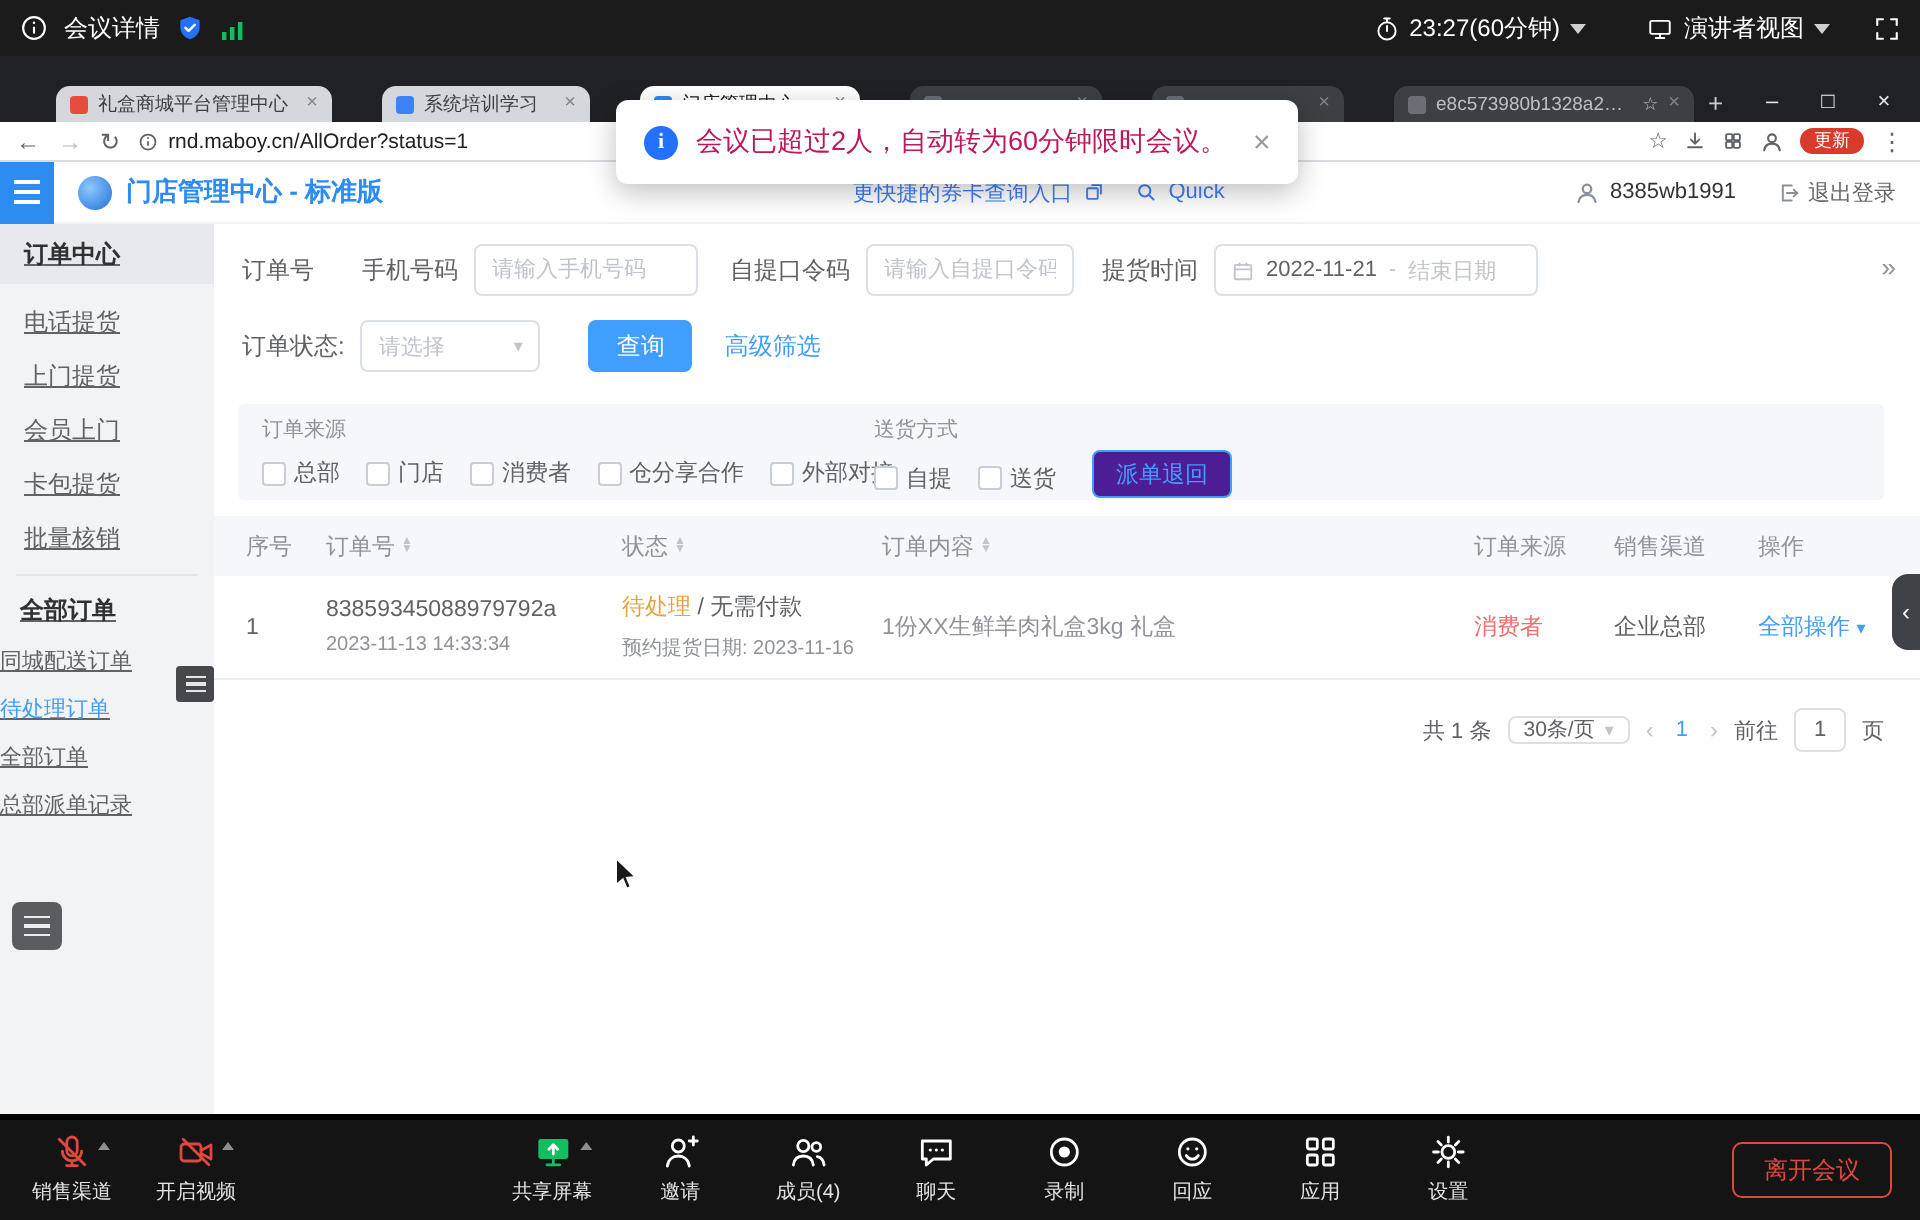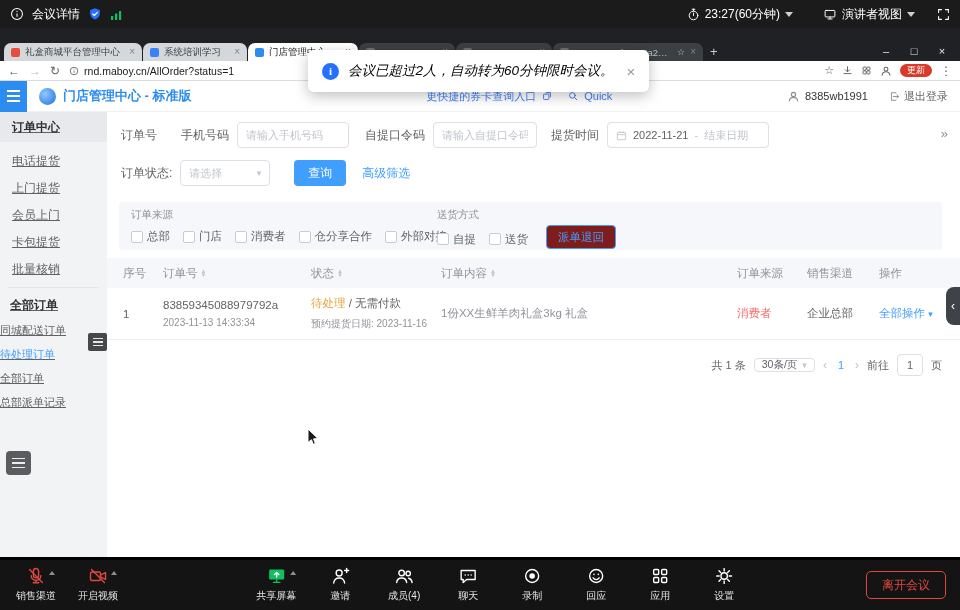--- a/index.html
+++ b/index.html
@@ -13,21 +13,21 @@
   .tb-left, .tb-right { display:flex; align-items:center; gap:8px; }
   .ico { display:inline-flex; align-items:center; justify-content:center; }
   .tri-down { width:0; height:0; border-left:4px solid transparent; border-right:4px solid transparent; border-top:5px solid #cfcfcf; }
   .tb-group { display:flex; align-items:center; gap:5px; cursor:default; }
   .tb-sep { width:14px; }
 
   
   .browser { position:absolute; left:0; top:28px; width:960px; height:529px; background:#202124; }
   .tabstrip { padding:15px 4px 0 4px; height:33px; display:flex; align-items:flex-end; position:relative; }
   .tab { height:18px; display:flex; align-items:center; gap:5px; padding:0 7px; font-size:9.5px;
-         border-radius:7px 7px 0 0; margin-right:1px; overflow:hidden; white-space:nowrap; }
+         border-radius:7px 7px 0 0; margin-right:1px; overflow:hidden; white-space:nowrap;margin-left:24px; }
   .tab.light { background:#d4d7dc; color:#3c4043; }
   .tab.active { background:#ffffff; color:#202124; }
   .tab.dark { background:#3c4043; color:#bdc1c6; }
   .tab .tlabel { overflow:hidden; text-overflow:ellipsis; flex:1; }
   .favicon { width:9px; height:9px; border-radius:2px; flex:none; }
   .tab-close { font-size:10px; color:#80868b; flex:none; line-height:1; }
   .newtab { color:#c7cacd; font-size:13px; margin-left:6px; padding-bottom:2px; }
   .wincontrols { position:absolute; right:4px; top:13px; display:flex; gap:0; color:#e8eaed; }
   .wincontrols span { width:28px; height:20px; display:flex; align-items:center; justify-content:center; font-size:11px; }
 
@@ -84,21 +84,21 @@
 
   .panel { position:absolute; left:12px; right:18px; top:90px; height:48px; background:#f5f7fa; border-radius:3px; }
   .pcol1 { position:absolute; left:12px; top:6px; }
   .pcol2 { position:absolute; left:318px; top:6px; display:flex; flex-direction:column; }
   .plabel { font-size:10.5px; color:#909399; }
   .cbrow { display:flex; align-items:center; gap:13px; margin-top:7px; }
   .cb { display:flex; align-items:center; gap:4px; }
   .cbbox { width:12px; height:12px; background:#fff; border:1px solid #c8ccd4; border-radius:2px; flex:none; }
   .cblabel { font-size:11.5px; color:#606266; white-space:nowrap; }
   .pcol2-row { display:flex; align-items:center; margin-top:7px; }
-  .btn-outline { height:24px; background:#7f1d1d; color:#409eff; border:1px solid #409eff; border-radius:4px; padding:0 11px;
+  .btn-outline { height:24px; background:#4c1d95; color:#409eff; border:1px solid #409eff; border-radius:4px; padding:0 11px;
                  font-size:11.5px; margin-left:18px; margin-top:-4px; font-family:"Liberation Sans", sans-serif; }
 
   .tgrid { display:grid; grid-template-columns:40px 148px 130px 296px 70px 72px 1fr; align-items:center; }
   .thead { position:absolute; left:0; right:0; top:146px; height:30px; background:#f5f7fa; padding:0 18px 0 16px;
            font-size:11.5px; color:#909399; }
   .th { display:flex; align-items:center; gap:3px; }
   .sort { display:flex; flex-direction:column; line-height:4.5px; font-size:6px; color:#c0c4cc; }
   .trow { position:absolute; left:0; right:0; top:176px; min-height:52px; border-bottom:1px solid #ebeef5;
           padding:7px 18px 7px 16px; font-size:11.5px; color:#606266; }
   .sub { font-size:10px; color:#909399; margin-top:6px; }
@@ -123,21 +123,21 @@
   .fab-collapse i { display:block; width:10px; height:1.5px; background:#e6e6e6; }
   .fab-list { position:absolute; left:6px; top:370px; width:25px; height:24px; background:#5a5c60; border-radius:4px;
               display:flex; flex-direction:column; align-items:center; justify-content:center; gap:3px; }
   .fab-list i { display:block; width:13px; height:1.5px; background:#ededed; }
 
   
   .toast { position:absolute; left:308px; top:50px; height:42px; background:#fff; border-radius:6px;
            box-shadow:0 4px 14px rgba(0,0,0,.25); display:flex; align-items:center; gap:9px; padding:0 14px; z-index:50; }
   .toast-ico { width:17px; height:17px; border-radius:50%; background:#2470ff; color:#fff; font-size:11px; font-weight:bold;
                display:flex; align-items:center; justify-content:center; font-family:"Liberation Serif", serif; }
-  .toast-text { font-size:13.5px; color:#000000; white-space:nowrap;font-style:italic; }
+  .toast-text { font-size:13.5px; color:#be185d; white-space:nowrap; }
   .toast-close { color:#999; font-size:15px; margin-left:4px; }
 
   
   .bottombar { position:absolute; left:0; top:560px; width:960px; height:50px; background:#141414; }
   .bleft { position:absolute; left:8px; top:5px; display:flex; gap:6px; }
   .bcenter { position:absolute; left:50%; transform:translateX(-46%); top:5px; display:flex; gap:8px; }
   .bitem { width:56px; display:flex; flex-direction:column; align-items:center; gap:3px; }
   .bico-row { position:relative; height:21px; display:flex; align-items:flex-end; }
   .bcaret { position:absolute; right:-9px; top:6px; width:0; height:0;
             border-left:3.5px solid transparent; border-right:3.5px solid transparent; border-bottom:4.5px solid #8f8f8f; }

